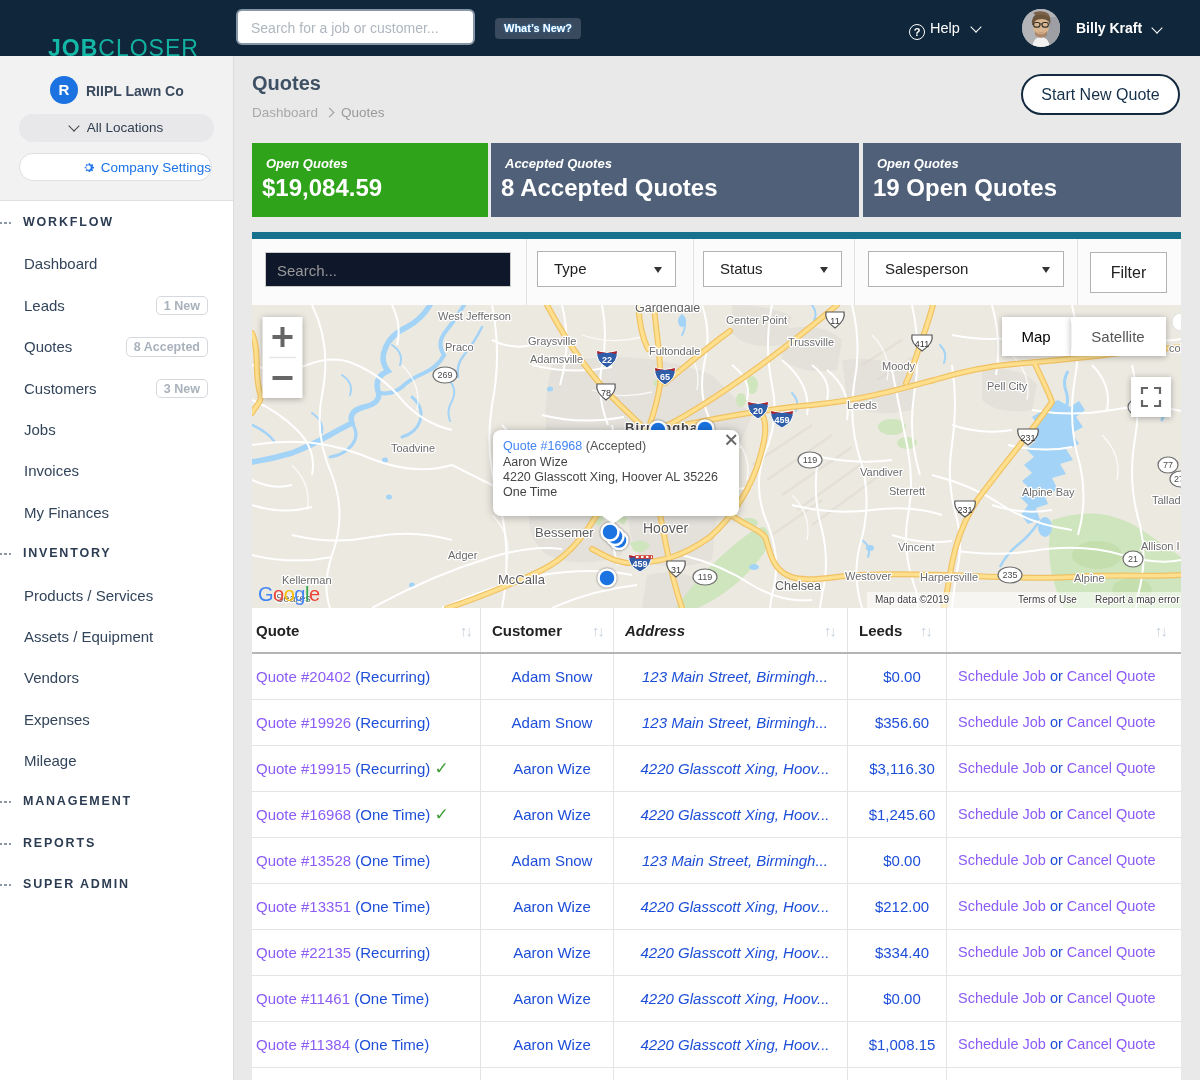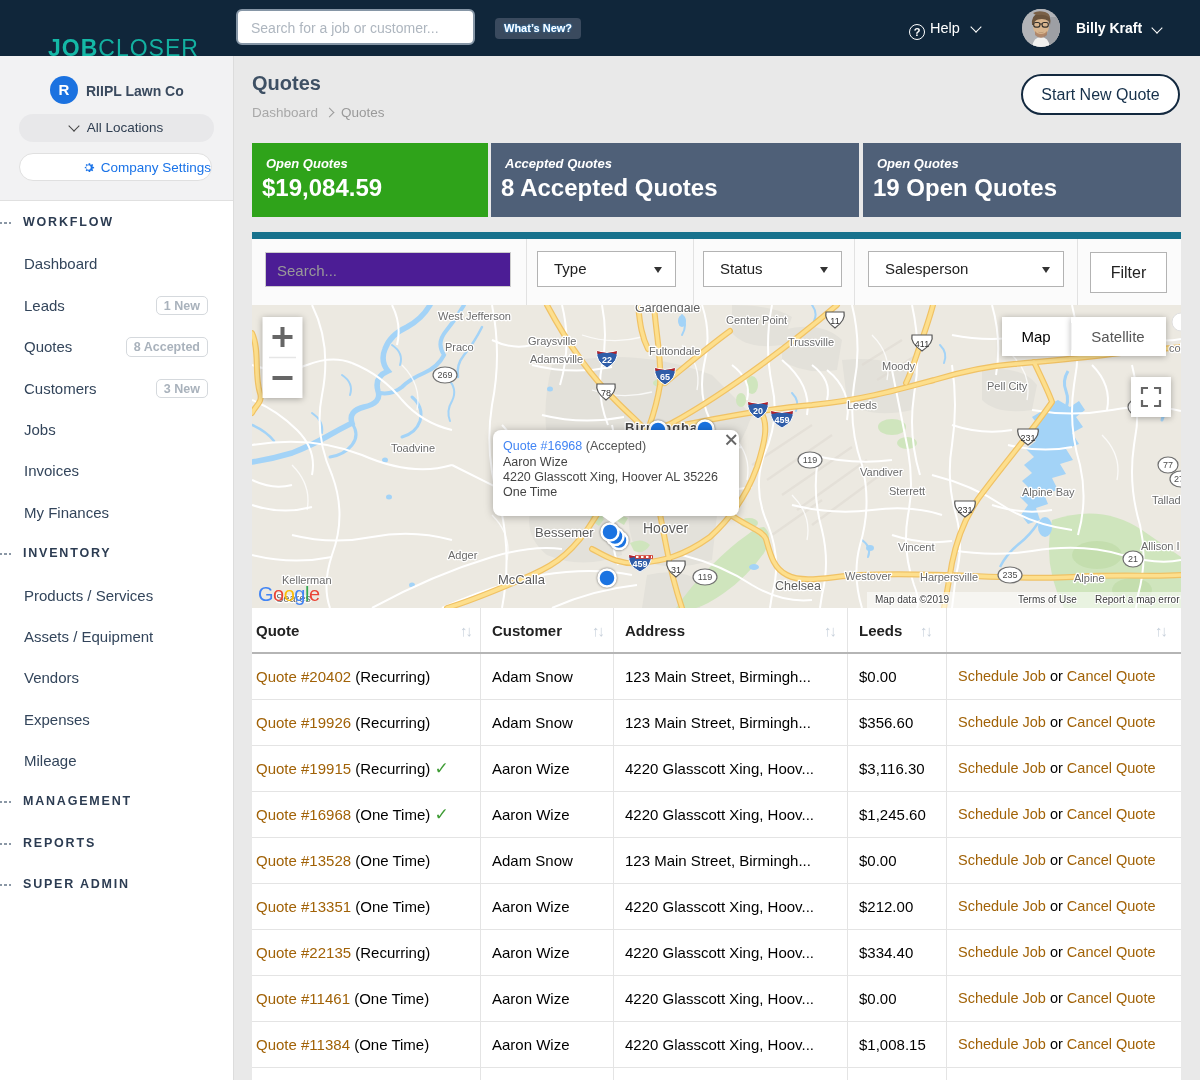--- a/index.html
+++ b/index.html
@@ -42,43 +42,43 @@
 .stats { position:absolute; left:18px; top:87px; width:929px; height:74px; }
 .seg { position:absolute; top:0; height:74px; color:#fff; }
 .seg .lab { position:absolute; left:14px; top:13px; font-size:13px; font-weight:700; font-style:italic;text-align:right; }
 .seg .val { position:absolute; left:10px; top:31px; font-size:24px; font-weight:700; }
 .seg1 { left:0; width:236px; background:#2fa31a; }
 .seg2 { left:239px; width:368px; background:#4f6078; }
 .seg3 { left:611px; width:318px; background:#4f6078; }
 
 .filter { position:absolute; left:18px; top:176px; width:929px; height:73px; background:#fbfbfb; border-top:7px solid #17718c; }
 .fsep { position:absolute; top:0; bottom:0; width:1px; background:#e2e2e2; }
-.fsearch { position:absolute; left:13px; top:13px; width:246px; height:35px; border:1px solid #ccc; background:#4c1d95; }
+.fsearch { position:absolute; left:13px; top:13px; width:246px; height:35px; border:1px solid #ccc; background:#0f172a; }
 .fsearch span { position:absolute; left:11px; top:9px; font-size:15px; color:#999; }
 .fdd { position:absolute; top:12px; height:36px; border:1px solid #b3b3b3; background:#fff; font-size:15px; color:#222; line-height:34px; padding-left:16px; }
 .fdd i { position:absolute; right:13px; top:15px; width:0; height:0; border-left:4.5px solid transparent; border-right:4.5px solid transparent; border-top:6px solid #333; }
 .fbtn { position:absolute; left:838px; top:13px; width:77px; height:41px; border:1px solid #b3b3b3; background:#fff; font-size:16px; color:#222; text-align:center; line-height:39px; }
 
 .map { position:absolute; left:18px; top:249px; width:929px; height:303px; overflow:hidden; }
 
 .tbl { position:absolute; left:18px; top:552px; width:929px; background:#fff; font-size:15px; }
 .trow { position:relative; height:46px; border-bottom:1px solid #e4e4e4; background:#fff; }
 .thead { height:46px; border-bottom:2px solid #b5b5b5; font-weight:700; color:#222; font-size:15px; }
 .c { position:absolute; top:0; bottom:0; line-height:45px; white-space:nowrap; overflow:hidden; }
 .c1 { left:4px; width:215px; }
 .c2 { left:240px; width:120px; }
-.c3 { left:373px; width:220px; }
+.c3 { left:373px; width:220px;font-style:italic; }
 .c4 { left:607px; width:86px; }
 .c5 { left:706px; width:220px; font-size:14.5px; }
 .vb { position:absolute; top:0; bottom:0; width:1px; background:#e4e4e4; }
 .v1{left:228px}.v2{left:361px}.v3{left:595px}.v4{left:694px}
 .srt { position:absolute; top:0; line-height:45px; font-size:15px; color:#c9d2dc; letter-spacing:-2px; }
 .s1{left:208px}.s2{left:340px}.s3{left:572px}.s4{left:668px}.s5{left:903px}
-a, .lnk { color:#a16207; text-decoration:none; }
-.dk { color:#000000; }
+a, .lnk { color:#8b5cf6; text-decoration:none; }
+.dk { color:#1d4ed8;text-align:center; }
 .chk { color:#3f9c35; font-size:17px; }
 </style>
 </head>
 <body>
 
 <div class="hdr">
   <div class="logo"><b>JOB</b><span>CLOSER</span></div>
   <div class="hsearch">
       <span>Search for a job or customer...</span>
     </div>

